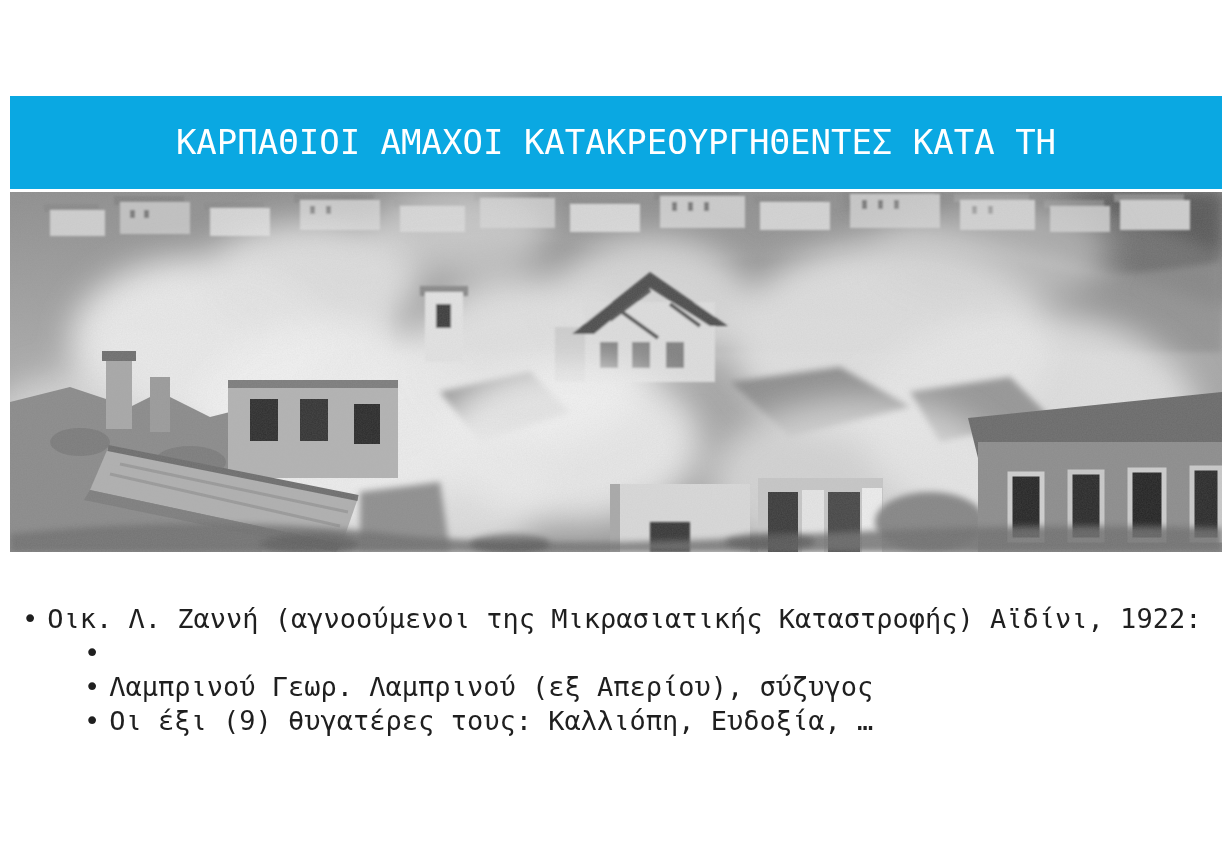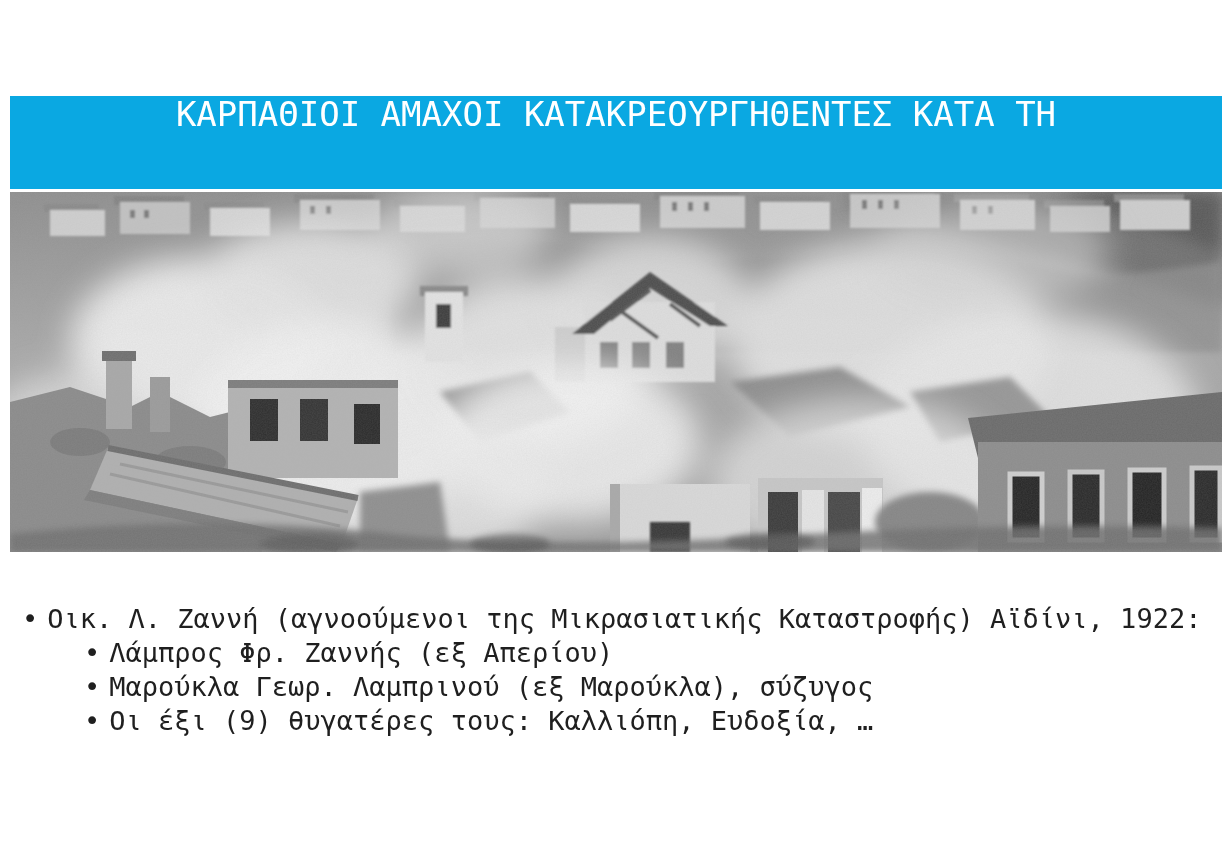--- a/index.html
+++ b/index.html
@@ -3,21 +3,21 @@
 <meta charset="utf-8">
 <style>
   html,body{margin:0;padding:0;background:#ffffff;}
   body{width:1232px;height:868px;position:relative;overflow:hidden;
        font-family:"DejaVu Sans Mono", monospace;}
   .slide{position:absolute;inset:0;background:#ffffff;}
 
   
   .banner{position:absolute;left:10px;top:96px;width:1212px;height:93px;
           background:#0aa8e2;display:flex;flex-direction:column;
-          justify-content:flex-start;align-items:center;gap:20px;}
+          justify-content:center;align-items:center;gap:20px;}
   .banner .t-line{color:#ffffff;font-size:34px;line-height:37px;
           white-space:nowrap;text-align:center;font-weight:400;}
 
   
   .photo{position:absolute;left:10px;top:192px;width:1212px;height:360px;
          overflow:hidden;background:#9a9a9a;}
   .photo svg{display:block;width:1212px;height:360px;}
 
   
   .bullets{position:absolute;left:0;top:602px;width:1232px;color:#1f1f1f;
@@ -196,25 +196,24 @@
     </svg>
   </div>
 
   <div class="bullets">
     <div class="b-line lvl1">
       <span class="marker">•</span>
       <span class="b-text">Οικ. Λ. Ζαννή (αγνοούμενοι της Μικρασιατικής Καταστροφής) Αϊδίνι, 1922:</span>
     </div>
     <div class="b-line lvl2">
       <span class="marker">•</span>
-      <span class="b-text">Λάμπρος Φρ. Ζαννής (εξ Απερίου)</span>
     </div>
     <div class="b-line lvl2">
       <span class="marker">•</span>
-      <span class="b-text">Μαρούκλα Γεωρ. Λαμπρινού (εξ Μαρούκλα), σύζυγος</span>
+      <span class="b-text">Λαμπρινού Γεωρ. Λαμπρινού (εξ Απερίου), σύζυγος</span>
     </div>
     <div class="b-line lvl2">
       <span class="marker">•</span>
       <span class="b-text">Οι έξι (9) θυγατέρες τους: Καλλιόπη, Ευδοξία, …</span>
     </div>
   </div>
 
 </div>
 
 </body></html>

